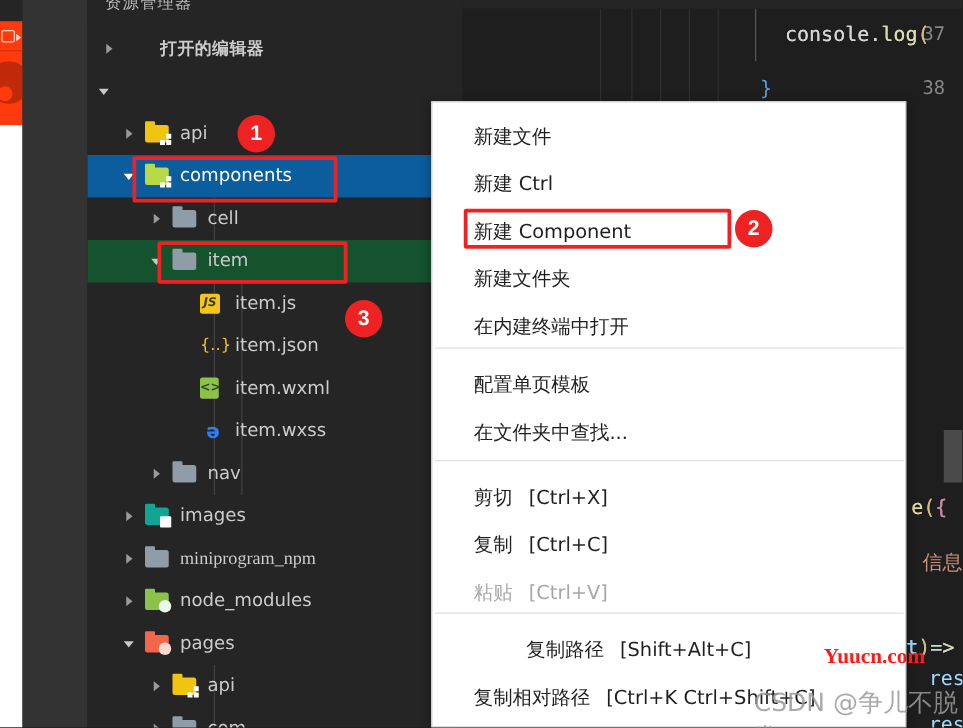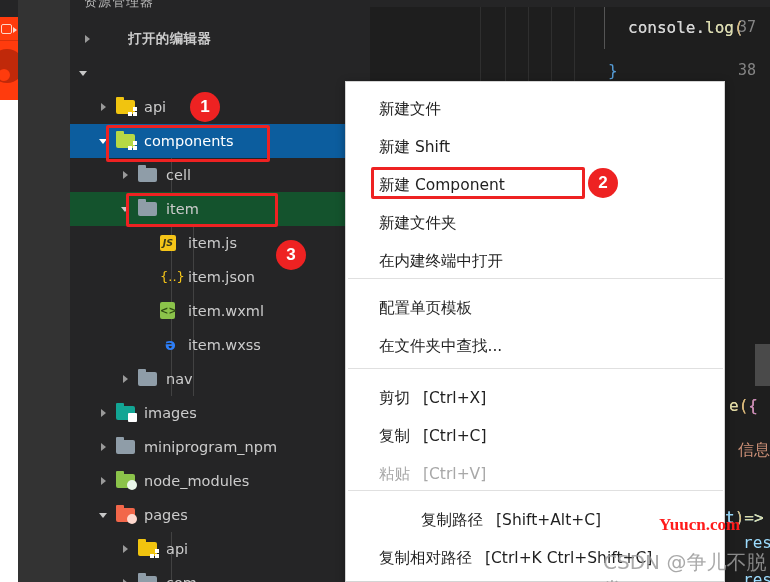--- a/index.html
+++ b/index.html
@@ -274,21 +274,21 @@
           <span class="tw right"></span>
           <span style="display:inline-block;width:6px;flex:0 0 auto"></span>
           <span class="ico">
             <i class="folder f-teal"></i>
             <span class="fbadge">
               <i class="fb-sq" style="right:0;bottom:0;width:9px;height:9px;border-radius:1px"></i>
             </span>
           </span>
           <span class="label">images</span>
         </div>
-        <div class="row" style="top: 430px;">
+        <div class="row" style="top: 430px; font-family: Liberation Serif, serif;">
           <span style="display:inline-block;width:28px;flex:0 0 auto"></span>
           <span class="tw right"></span>
           <span style="display:inline-block;width:6px;flex:0 0 auto"></span>
           <span class="ico">
             <i class="folder f-plain"></i>
           </span>
           <span class="label">miniprogram_npm</span>
         </div>
         <div class="row" style="top: 464px;">
           <span style="display:inline-block;width:28px;flex:0 0 auto"></span>
@@ -367,21 +367,21 @@
       </div>
     <div class="scrollthumb" id="scrollthumb" style="top: 344px; height: 42px;"></div>
   </div>
 
   <div class="ctxmenu">
     <div id="menu-items">
         <div class="mi" style="top: 10px; align-items: center;">
           <span>新建文件</span>
         </div>
         <div class="mi" style="top: 48px;">
-          <span>新建 Shift</span>
+          <span>新建 Ctrl</span>
         </div>
         <div class="mi" style="top: 86px;">
           <span>新建 Component</span>
         </div>
         <div class="mi" style="top: 124px;">
           <span>新建文件夹</span>
         </div>
         <div class="mi" style="top: 162px;">
           <span>在内建终端中打开</span>
         </div>

